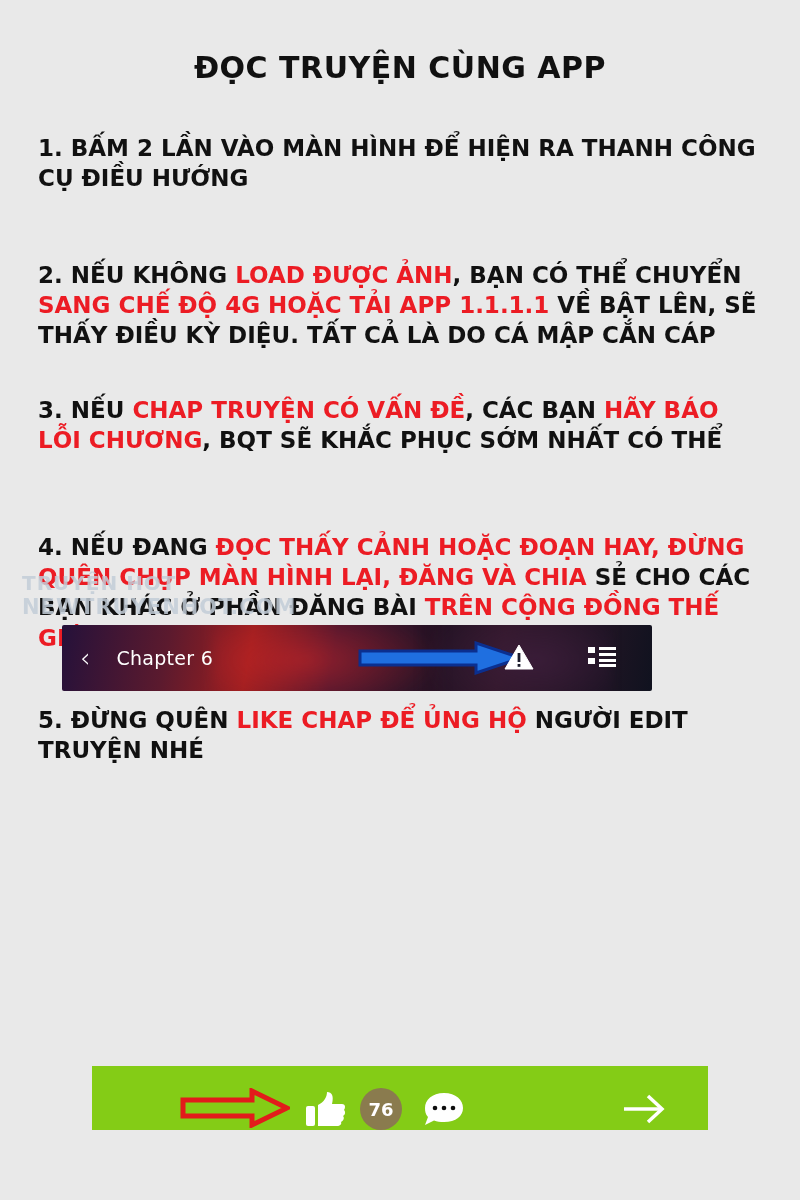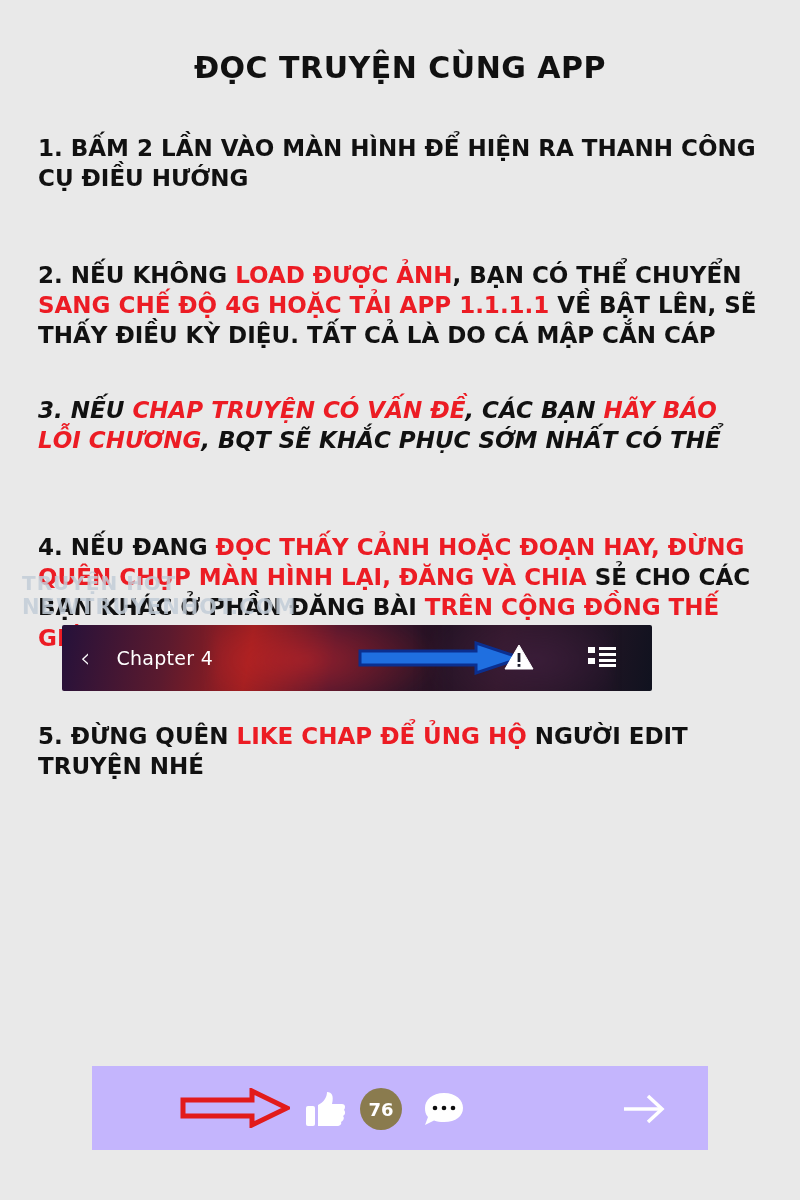--- a/index.html
+++ b/index.html
@@ -34,23 +34,23 @@
   .block {
     font-size: 23px;
     font-weight: bold;
     line-height: 1.32;
     text-transform: uppercase;
     color: #111;
     letter-spacing: 0px;
   }
   .b1 { margin-top: 48px; }
   .b2 { margin-top: 66px; }
-  .b3 { margin-top: 44px; font-style: italic; }
+  .b3 { margin-top: 44px; }
   .b4 { margin-top: 36px; }
-  .b5 { margin-top: 68px; }
+  .b5 { margin-top: 52px; }
   .red { color: #ec1c24; }
 
   
   .watermark {
     position: absolute;
     left: 22px;
     top: 572px;
     color: #c3cdd8;
     opacity: 0.85;
     font-size: 22px;
@@ -134,22 +134,22 @@
     width: 28px;
     height: 24px;
   }
 
   
   .shot-bottom {
     position: absolute;
     left: 92px;
     top: 1066px;
     width: 616px;
-    height: 84px;
-    background: #c4b5fd;
+    height: 64px;
+    background: #84cc16;
     display: flex;
     align-items: center;
     text-decoration: underline;
   }
   .red-arrow {
     position: absolute;
     left: 88px;
     top: 22px;
     width: 110px;
     height: 40px;
@@ -210,21 +210,21 @@
     <span>3. NẾU </span><span class="red">CHAP TRUYỆN CÓ VẤN ĐỀ</span><span>, CÁC BẠN </span><span class="red">HÃY BÁO LỖI CHƯƠNG</span><span>, BQT SẼ KHẮC PHỤC SỚM NHẤT CÓ THỂ</span>
   </div>
 
   <div class="watermark">
     <div class="w1">TRUYỆN HOT</div>
     <div class="w2">NEWTRUYENHOT.COM</div>
   </div>
 
   <div class="shot-chapter">
     <span class="back-chevron">‹</span>
-    <span class="chapter-label">Chapter 4</span>
+    <span class="chapter-label">Chapter 6</span>
 
     <svg class="blue-arrow" viewBox="0 0 166 34">
       <path d="M2 10 H118 V2 L163 17 L118 32 V24 H2 Z" fill="#1f6fe0" stroke="#0b2f8f" stroke-width="3"></path>
     </svg>
 
     <svg class="warn-icon" viewBox="0 0 30 28">
       <path d="M15 2 L29 26 H1 Z" fill="#ffffff" stroke="#ffffff" stroke-width="1"></path>
       <rect x="13.6" y="10" width="2.8" height="9" fill="#1b1b2b"></rect>
       <rect x="13.6" y="21" width="2.8" height="2.8" fill="#1b1b2b"></rect>
     </svg>

